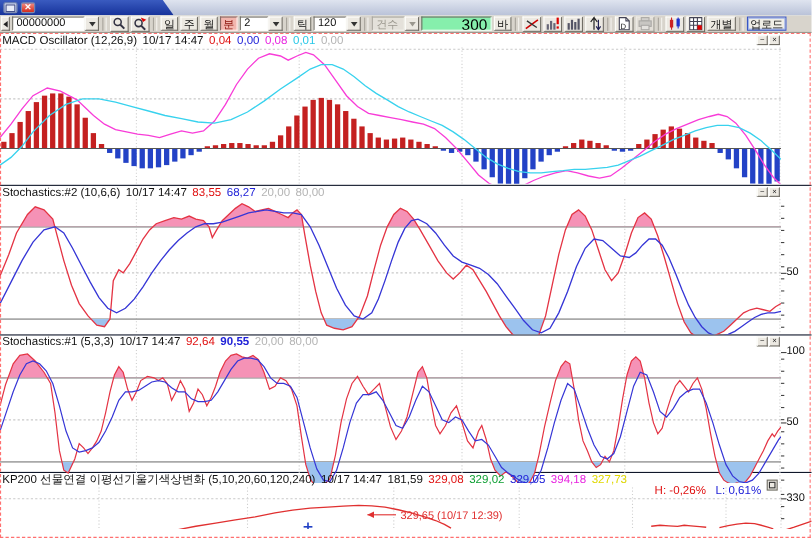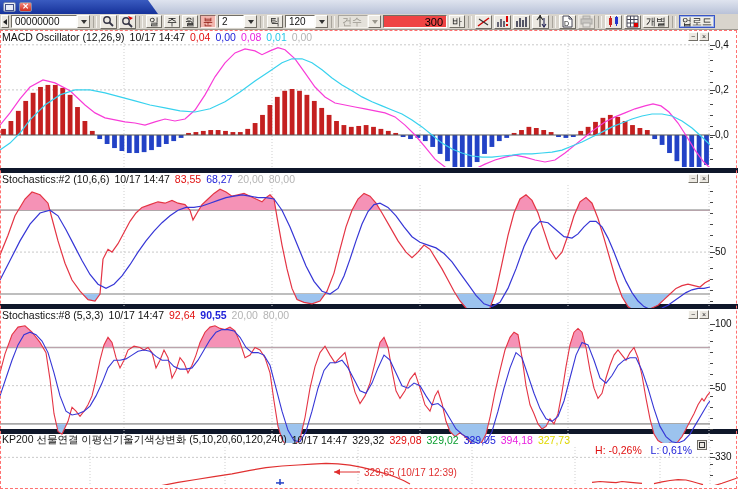--- a/index.html
+++ b/index.html
@@ -16,28 +16,28 @@
   .tsep{width:2px;height:12px;border-left:1px solid #a8a49c;border-right:1px solid #f4f2ee;margin:0 1px;}
   .tbtn{height:13px;min-width:14px;padding:0 2px;background:#ece9e2;border:1px solid;border-color:#fdfdfb #716e66 #716e66 #fdfdfb;font-size:10px;display:inline-flex;align-items:center;justify-content:center;box-sizing:border-box;white-space:nowrap;}
   .tbtn.active{background:#f2b6ae;border-color:#8a6a64 #fdf0ee #fdf0ee #8a6a64;color:#8a1008;}
   .tbtn.focusd{border:1px solid #3a56c4;box-shadow:inset 0 0 0 1px #9fb4ea;background:#f0eee6;}
   .combo{display:inline-flex;height:13px;box-sizing:border-box;}
   .combo .cfield{background:#fff;border:1px solid;border-color:#716e66 #fdfdfb #fdfdfb #716e66;padding:0 3px;font-size:10px;display:flex;align-items:center;box-sizing:border-box;}
   .combo .carrow{width:13px;background:#ece9e2;border:1px solid;border-color:#fdfdfb #716e66 #716e66 #fdfdfb;display:flex;align-items:center;justify-content:center;box-sizing:border-box;}
   .combo.disabled .cfield{background:#e4e1da;color:#9a978e;border-color:#aaa7a0 #f2f0ea #f2f0ea #aaa7a0;}
   .tri{width:0;height:0;border-left:3px solid transparent;border-right:3px solid transparent;border-top:4px solid #333;}
   .combo.disabled .tri{border-top-color:#9a978e;}
-  .tinput{height:13px;width:64px;background:#ef4444;border:1px solid;border-color:#716e66 #fdfdfb #fdfdfb #716e66;font-size:11px;text-align:right;padding:0 3px;box-sizing:border-box;font-family:"Liberation Sans",sans-serif;}
+  .tinput{height:13px;width:64px;background:#86efac;border:1px solid;border-color:#716e66 #fdfdfb #fdfdfb #716e66;font-size:14px;text-align:right;padding:0 3px;box-sizing:border-box;font-family:"Liberation Sans",sans-serif;}
   .ticon{width:17px;height:14px;background:#ece9e2;border:1px solid;border-color:#fdfdfb #716e66 #716e66 #fdfdfb;display:inline-flex;align-items:center;justify-content:center;box-sizing:border-box;}
   .ticon.disabled{opacity:.55;}
   .scrollL{width:8px;height:13px;background:#ece9e2;border:1px solid;border-color:#fdfdfb #716e66 #716e66 #fdfdfb;display:inline-flex;align-items:center;justify-content:center;box-sizing:border-box;}
   .ltri{width:0;height:0;border-top:3px solid transparent;border-bottom:3px solid transparent;border-right:4px solid #222;}
   
   .panel{position:absolute;left:0;width:738px;background:#fff;}
-  .panel.bordered{border-top:5px solid #0f172a;box-sizing:border-box;}
+  .panel.bordered{border-top:1px solid #0f172a;box-sizing:border-box;}
   .phead{position:absolute;left:2px;top:0;height:12px;display:flex;align-items:center;gap:5px;font-size:10.5px;white-space:nowrap;z-index:5;}
   .ht{color:#111;}
   .c-red{color:#e01010;} .c-blu{color:#2022d8;} .c-mag{color:#e822e0;} .c-cyn{color:#28c8e8;}
   .c-gry{color:#b4b4b4;} .c-blk{color:#111;} .c-grn{color:#0a9e30;} .c-yel{color:#e0d800;}
   .c-blub{color:#2022d8;font-weight:bold;}
   .pbtns{position:absolute;right:29px;top:1px;display:flex;gap:1px;z-index:6;}
   .pbtn{width:10px;height:9px;background:#ece9e2;border:1px solid;border-color:#fdfdfb #716e66 #716e66 #fdfdfb;font-size:7px;line-height:7px;text-align:center;box-sizing:border-box;color:#222;}
   svg.plot{position:absolute;left:0;display:block;z-index:1;}
   .axis{position:absolute;left:710px;width:28px;z-index:4;}
   .tick{position:absolute;left:0;height:1px;background:#444;}
@@ -298,39 +298,20 @@
         <rect x="667.1" y="91.98545454545454" width="4.8" height="18.036363636363646" fill="#2342c6"></rect>
         <rect x="674.5" y="91.98545454545454" width="4.8" height="26.15272727272729" fill="#2342c6"></rect>
         <rect x="681.9000000000001" y="91.98545454545454" width="4.8" height="32.014545454545456" fill="#2342c6"></rect>
         <rect x="689.3000000000001" y="91.98545454545454" width="4.8" height="35.17090909090909" fill="#2342c6"></rect>
         <rect x="696.7" y="91.98545454545454" width="4.8" height="34.04363636363637" fill="#2342c6"></rect>
         <rect x="704.1" y="91.98545454545454" width="4.8" height="29.985454545454544" fill="#2342c6"></rect>
         <line x1="0" y1="91.98545454545454" x2="710" y2="91.98545454545454" stroke="#555" stroke-width="1"></line>
         <polyline points="0,82.1 10,69.9 20,55.9 30,44.0 43,37.0 55,39.9 70,47.8 85,62.0 95,69.9 105,74.9 115,76.9 125,78.9 135,80.0 145,82.1 155,78.9 165,76.0 175,78.0 185,76.0 195,67.0 205,51.9 215,33.8 225,19.8 235,9.9 245,5.9 255,7.9 262,11.7 270,7.9 278,4.7 285,6.8 295,15.8 305,29.8 315,44.0 325,53.9 335,60.0 345,62.0 355,64.0 365,65.8 375,67.9 385,69.9 395,73.9 405,82.1 415,92.0 425,103.9 435,116.1 445,124.0 455,128.1 465,129.0 475,126.0 485,121.1 495,117.0 505,114.1 515,112.1 525,114.1 535,117.0 545,119.0 555,117.0 565,110.0 575,101.9 585,94.0 595,85.9 605,78.9 615,73.9 625,69.9 635,65.8 645,62.9 653,60.9 661,62.9 669,69.0 678,80.0 687,94.0 695,107.1 703,118.1 710,125.1" fill="none" stroke="#f83cd8" stroke-width="1.2"></polyline>
         <polyline points="0,107.1 10,100.1 20,90.0 30,76.9 45,62.0 60,51.9 75,46.9 90,46.9 105,49.8 120,53.9 135,57.9 150,62.0 165,64.9 180,67.9 195,69.0 210,65.8 225,58.8 240,48.9 255,37.9 270,28.0 282,19.8 292,15.8 302,15.8 312,19.8 322,26.8 332,34.9 342,41.9 352,47.8 362,53.9 372,58.8 382,62.9 392,67.0 402,71.0 412,76.9 422,83.9 432,92.0 442,100.1 452,106.0 462,110.0 472,113.0 482,114.1 492,114.1 502,113.0 512,112.1 522,110.9 532,110.9 542,110.0 552,109.1 562,107.1 572,103.0 582,99.0 592,94.0 602,89.1 612,83.9 622,80.0 632,76.0 642,73.0 652,71.0 662,71.0 672,73.0 682,78.0 692,85.0 702,94.0 710,101.9" fill="none" stroke="#38d2ee" stroke-width="1.2"></polyline>
       </svg>
-    <div class="axis" style="top:12px;height:124px">
-        <div class="tick" style="top: 6px; width: 3px;"></div>
-        <div class="tick" style="top: 17px; width: 3px;"></div>
-        <div class="tick" style="top: 28px; width: 3px;"></div>
-        <div class="tick" style="top: 39px; width: 3px;"></div>
-        <div class="tick" style="top: 50px; width: 3px;"></div>
-        <div class="tick" style="top: 61px; width: 3px;"></div>
-        <div class="tick" style="top: 72px; width: 3px;"></div>
-        <div class="tick" style="top: 83px; width: 3px;"></div>
-        <div class="tick" style="top: 94px; width: 3px;"></div>
-        <div class="tick" style="top: 105px; width: 3px;"></div>
-        <div class="tick" style="top: 116px; width: 3px;"></div>
-        <div class="tick" style="top: 2px; width: 5px;"></div>
-        <div class="tick-label" style="top: -4px;">0,4</div>
-        <div class="tick" style="top: 47px; width: 5px;"></div>
-        <div class="tick-label" style="top: 41px;">0,2</div>
-        <div class="tick" style="top: 92px; width: 5px;"></div>
-        <div class="tick-label" style="top: 86px;">0,0</div>
-      </div>
   </div>
 
   <div class="panel bordered" style="top:168px;height:136px">
     <div class="phead">
       <span class="ht">Stochastics:#2  (10,6,6)</span>
       <span class="ht">10/17 14:47</span>
       <span class="c-red">83,55</span>
       <span class="c-blu">68,27</span>
       <span class="c-gry">20,00</span>
       <span class="c-gry">80,00</span>
@@ -371,21 +352,21 @@
         <div class="tick" style="top: 94px; width: 3px;"></div>
         <div class="tick" style="top: 105px; width: 3px;"></div>
         <div class="tick" style="top: 116px; width: 3px;"></div>
         <div class="tick" style="top: 67px; width: 5px;"></div>
         <div class="tick-label" style="top: 61px;">50</div>
       </div>
   </div>
 
   <div class="panel bordered" style="top:304px;height:135px">
     <div class="phead">
-      <span class="ht">Stochastics:#8  (5,3,3)</span>
+      <span class="ht">Stochastics:#1  (5,3,3)</span>
       <span class="ht">10/17 14:47</span>
       <span class="c-red">92,64</span>
       <span class="c-blub">90,55</span>
       <span class="c-gry">20,00</span>
       <span class="c-gry">80,00</span>
     </div>
     <div class="pbtns">
       <span class="pbtn">−</span>
       <span class="pbtn">×</span>
     </div>
@@ -425,21 +406,21 @@
         <div class="tick-label" style="top: -6px;">100</div>
         <div class="tick" style="top: 64px; width: 5px;"></div>
         <div class="tick-label" style="top: 58px;">50</div>
       </div>
   </div>
 
   <div class="panel bordered" style="top:429px;height:43px">
     <div class="phead">
       <span class="ht">KP200 선물연결 이평선기울기색상변화  (5,10,20,60,120,240)</span>
       <span class="ht">10/17 14:47</span>
-      <span class="c-blk">329,32</span>
+      <span class="c-blk">181,59</span>
       <span class="c-red">329,08</span>
       <span class="c-grn">329,02</span>
       <span class="c-blu">329,05</span>
       <span class="c-mag">394,18</span>
       <span class="c-yel">327,73</span>
     </div>
     <div id="maxbtn">
         <span class="inner"></span>
       </div>
     <div id="hl-label">

